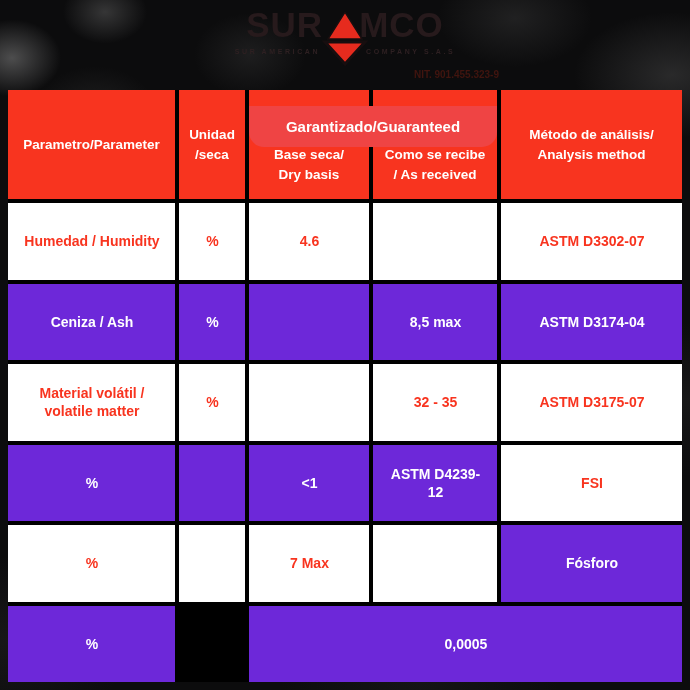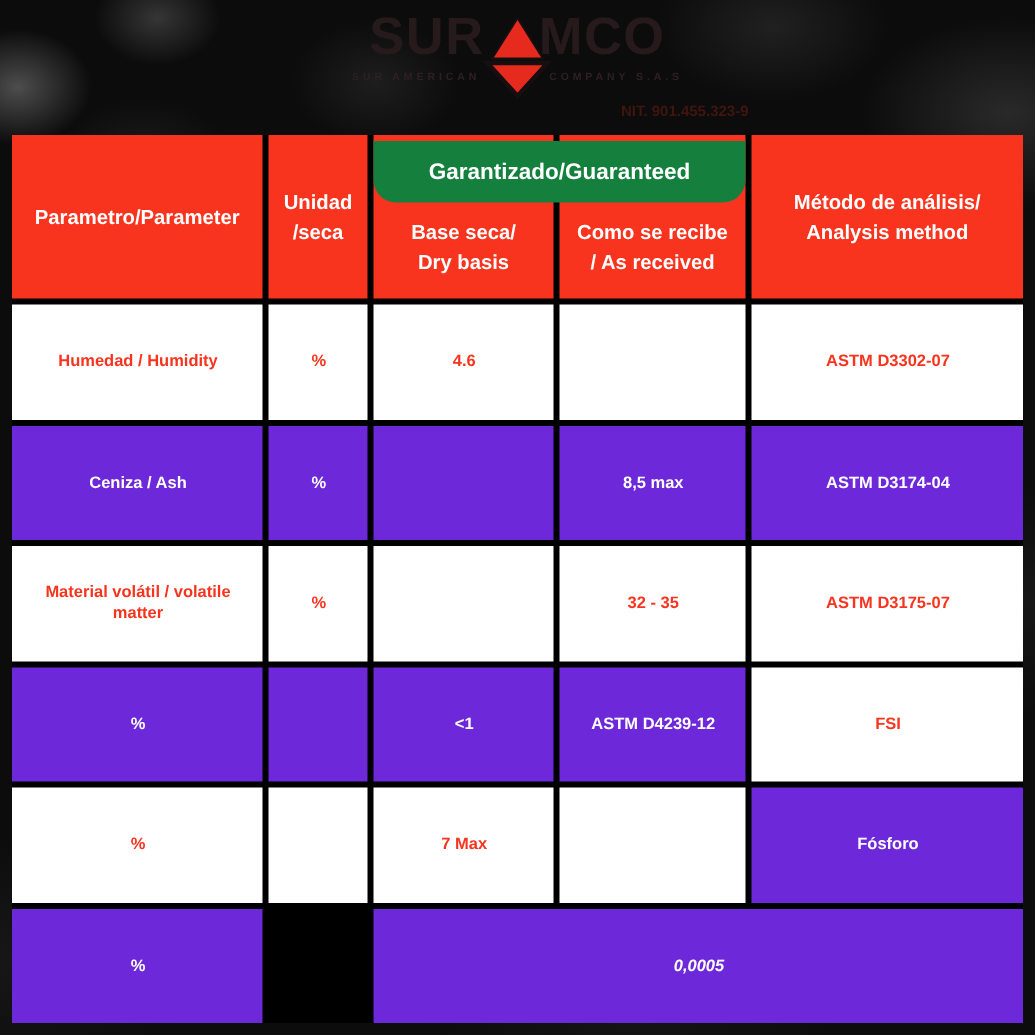--- a/index.html
+++ b/index.html
@@ -61,28 +61,28 @@
   }
   .cell {
     display: flex; flex-direction: column;
     align-items: center; justify-content: center;
     text-align: center;
     font-weight: 700;
     padding: 2px 10px;
   }
   .hcell { background: #f8341f; color: #ffffff; font-size: 13.5px; line-height: 1.45; }
   .h-sub { padding-top: 43px; }           
-  .dcell { font-size: 11px; line-height: 1.3; padding-left: 11px; }
+  .dcell { font-size: 14px; line-height: 1.3; padding-left: 11px; }
   .w { background: #ffffff; color: #f8341f; }
   .r { background: #6d28d9; color: #ffffff; }
-  .merged { grid-column: 3 / 6; font-style: italic; }
+  .merged { grid-column: 3 / 6; }
   .gbar {
-    position: absolute; left: 241px; top: 4px;
+    position: absolute; left: 241px; top: 16px;
     width: 248px; height: 41px;
-    background: #15803d;
+    background: #ef4444;
     border-radius: 0 0 15px 15px;
     display: flex; align-items: center; justify-content: center;
     color: #ffffff; font-size: 15px; font-weight: 700;
   }
 </style>
 </head>
 <body>
 
 <div class="bg"></div>
 

